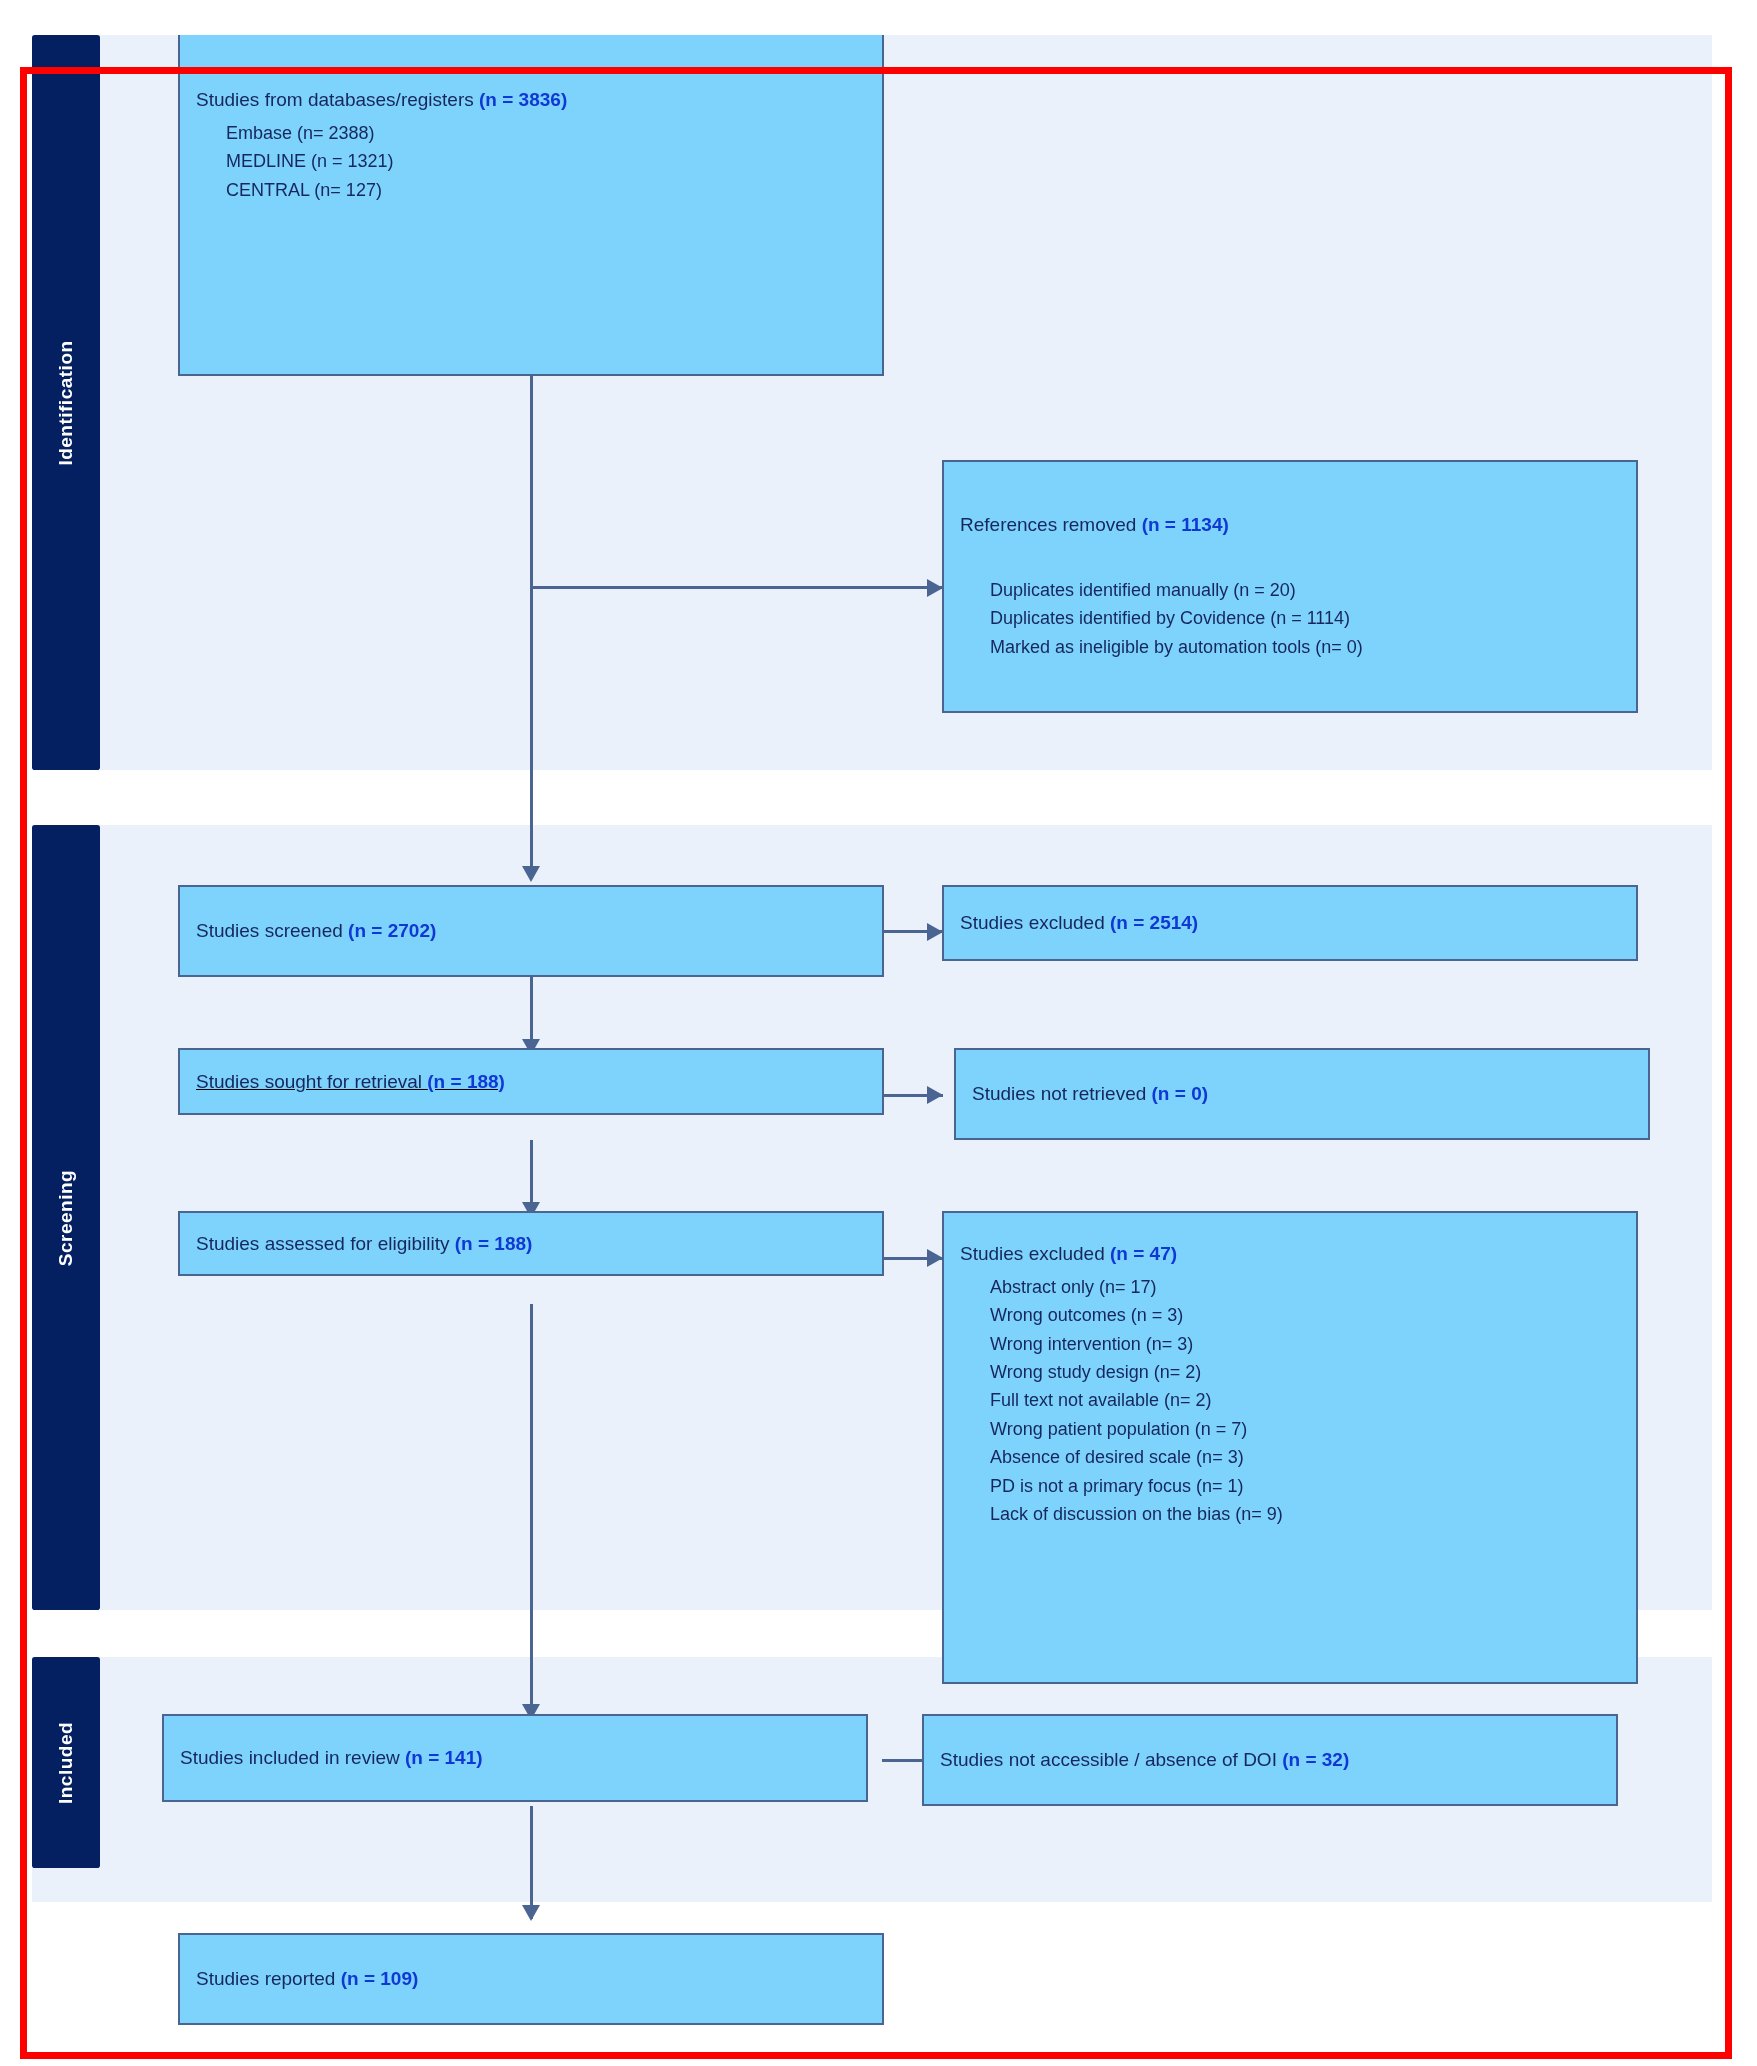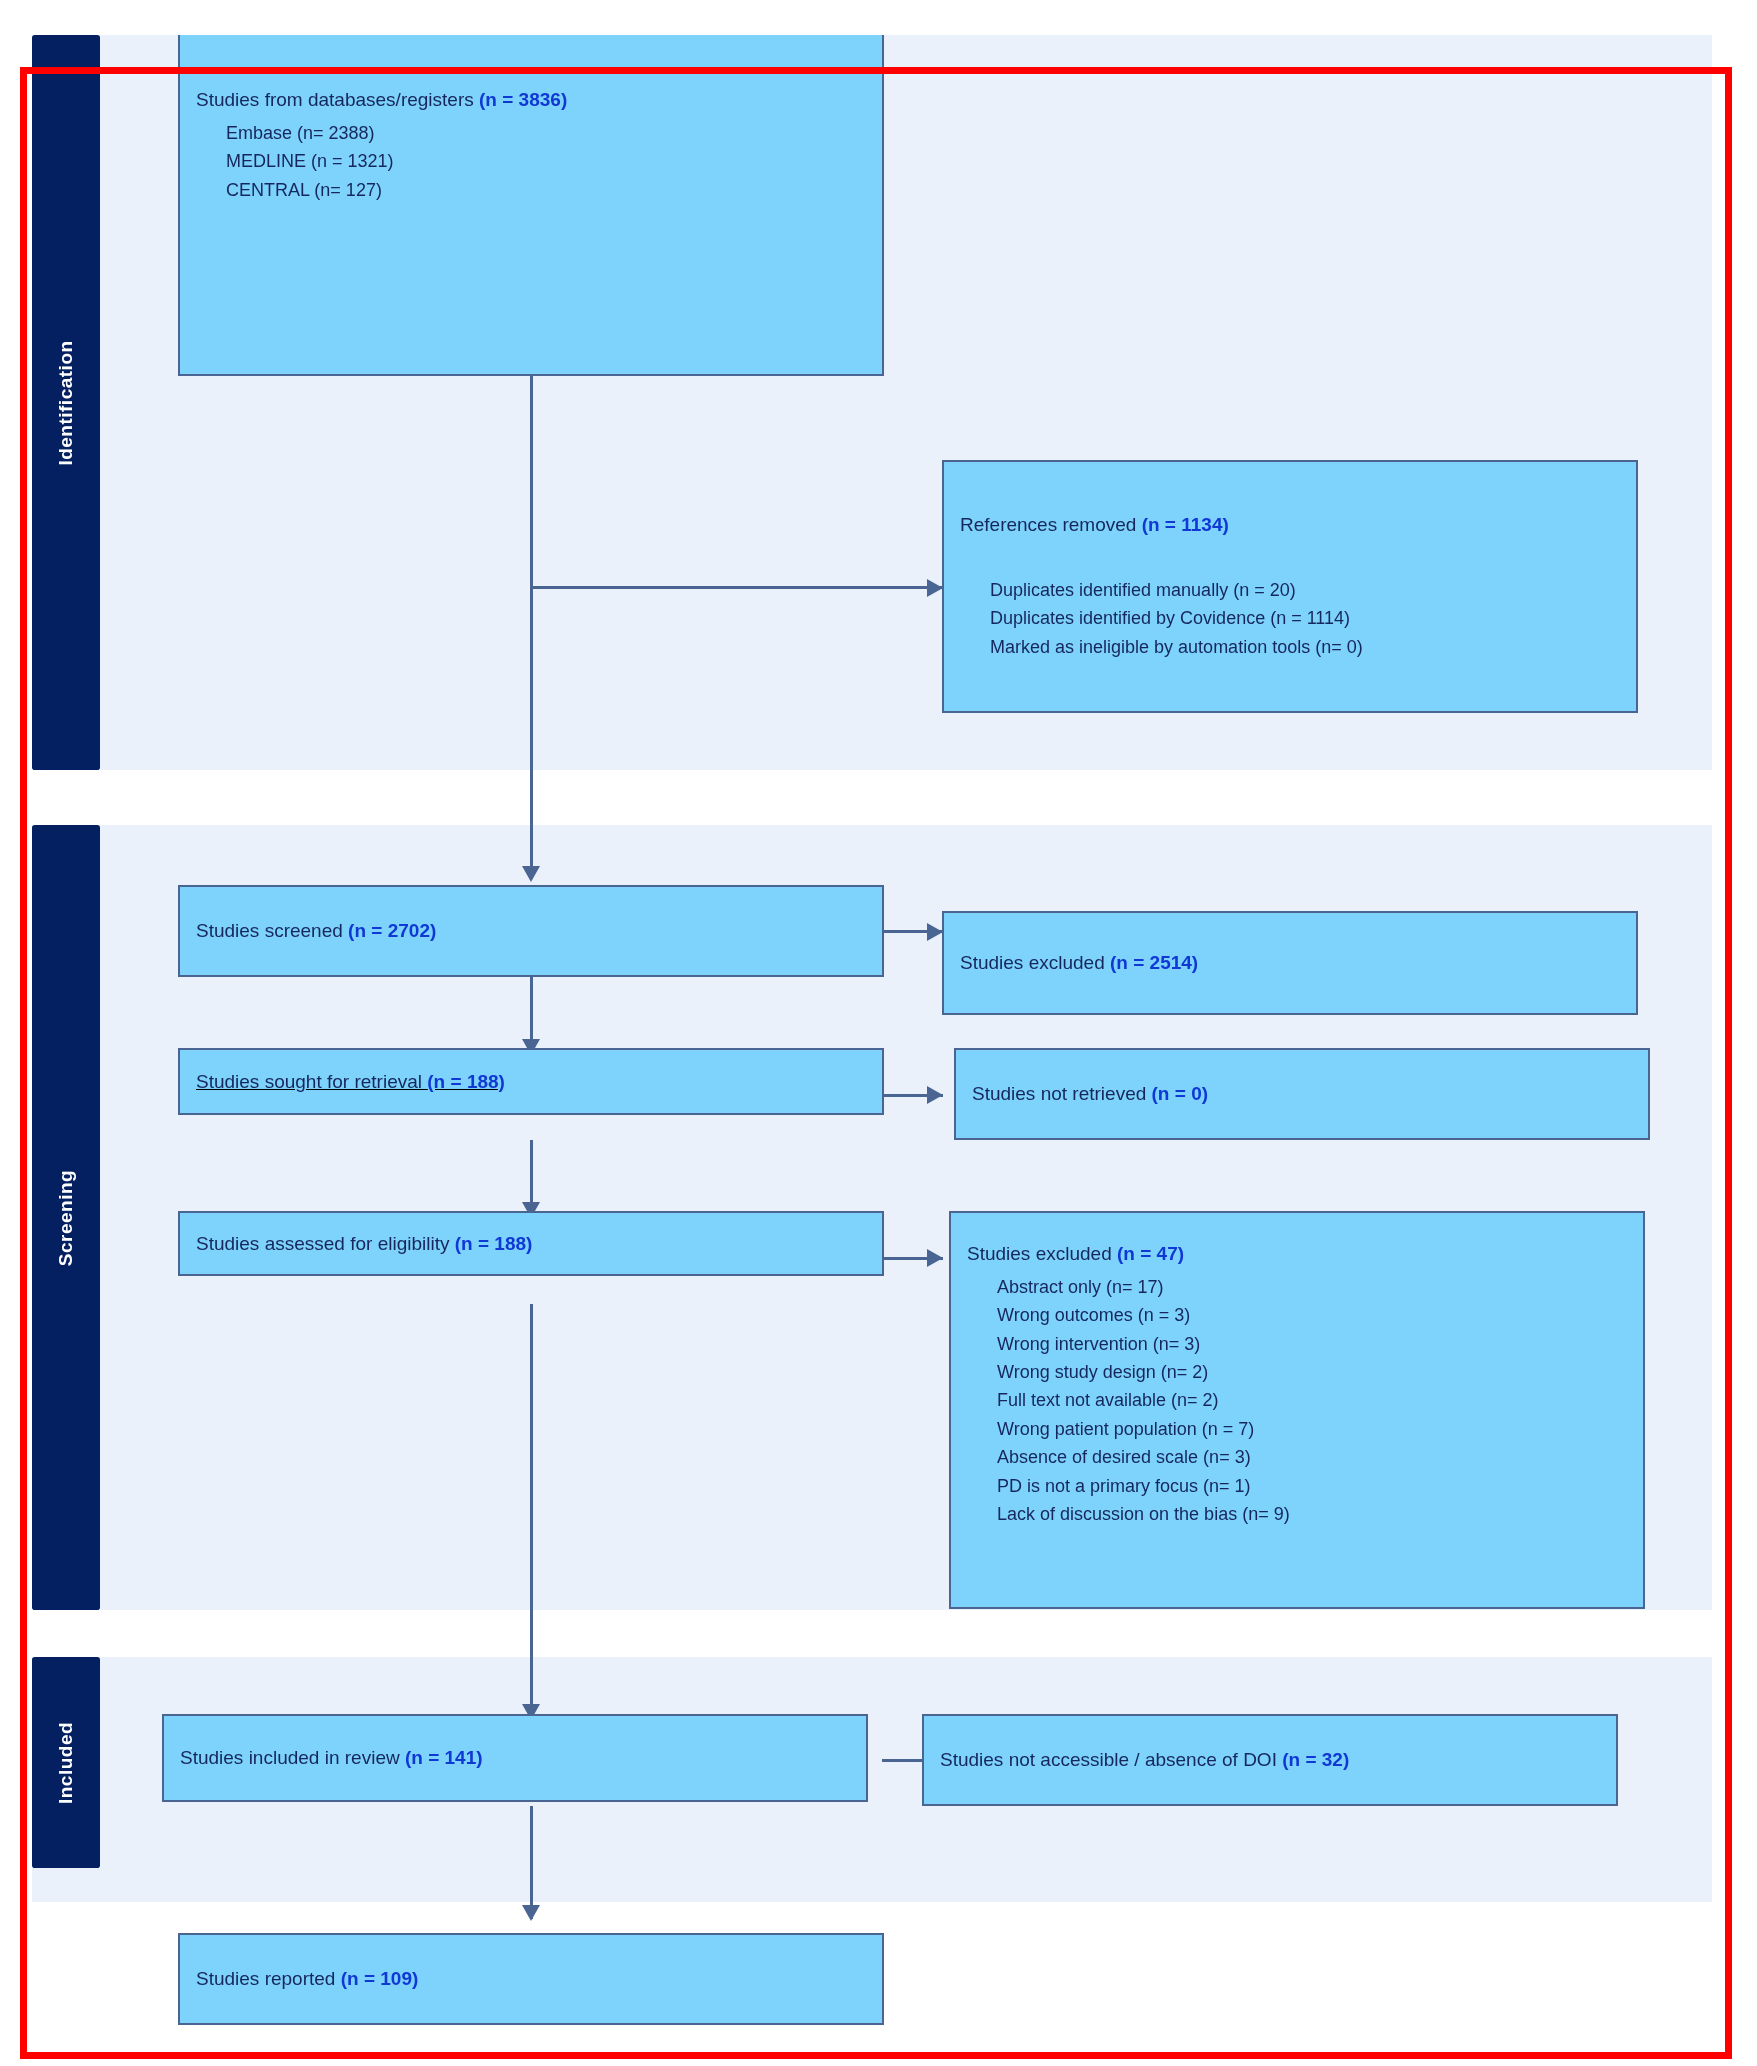--- a/index.html
+++ b/index.html
@@ -179,21 +179,21 @@
       <li>Marked as ineligible by automation tools (n= 0)</li>
     </ul>
   </div>
 
   <div class="pbox" style="left:178px; top:885px; width:706px; height:92px;">
     <div class="box-title">
       <span>Studies screened </span><span class="num">(n = 2702)</span>
     </div>
   </div>
 
-  <div class="pbox" style="left:942px; top:885px; width:696px; height:104px;margin-top:26px;">
+  <div class="pbox" style="left:942px; top:885px; width:696px; height:76px;">
     <div class="box-title">
       <span>Studies excluded </span><span class="num">(n = 2514)</span>
     </div>
   </div>
 
   <div class="pbox" style="left:178px; top:1048px; width:706px; height:67px;text-decoration:underline;">
     <div class="box-title">
       <span>Studies sought for retrieval </span><span class="num">(n = 188)</span>
     </div>
   </div>
@@ -203,21 +203,21 @@
       <span>Studies not retrieved </span><span class="num">(n = 0)</span>
     </div>
   </div>
 
   <div class="pbox" style="left:178px; top:1211px; width:706px; height:65px;">
     <div class="box-title">
       <span>Studies assessed for eligibility </span><span class="num">(n = 188)</span>
     </div>
   </div>
 
-  <div class="pbox" style="left:942px; top:1211px; width:696px; height:398px; justify-content:flex-start; padding-top:28px;margin-left:7px;">
+  <div class="pbox" style="left:942px; top:1211px; width:696px; height:473px; justify-content:flex-start; padding-top:28px;">
     <div class="box-title">
       <span>Studies excluded </span><span class="num">(n = 47)</span>
     </div>
     <ul class="sub-list">
       <li>Abstract only (n= 17)</li>
       <li>Wrong outcomes (n = 3)</li>
       <li>Wrong intervention (n= 3)</li>
       <li>Wrong study design (n= 2)</li>
       <li>Full text not available (n= 2)</li>
       <li>Wrong patient population (n = 7)</li>

